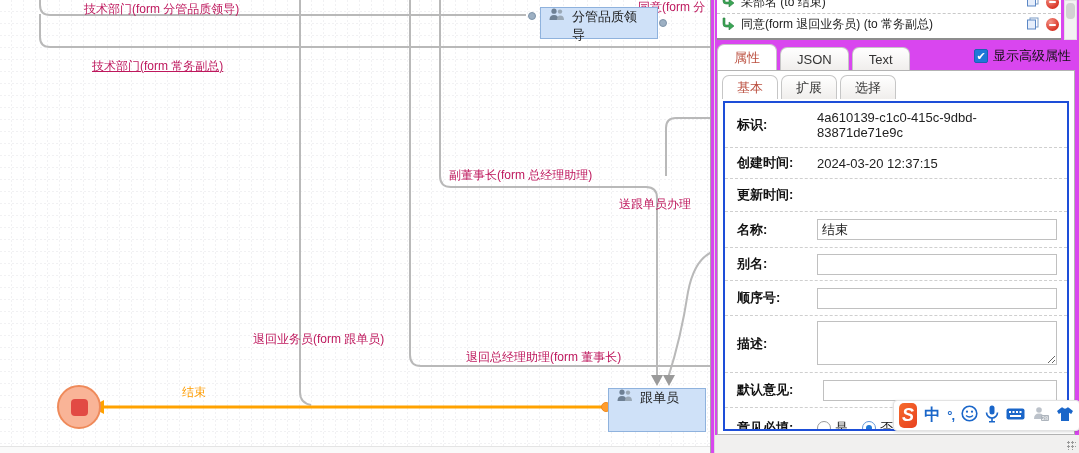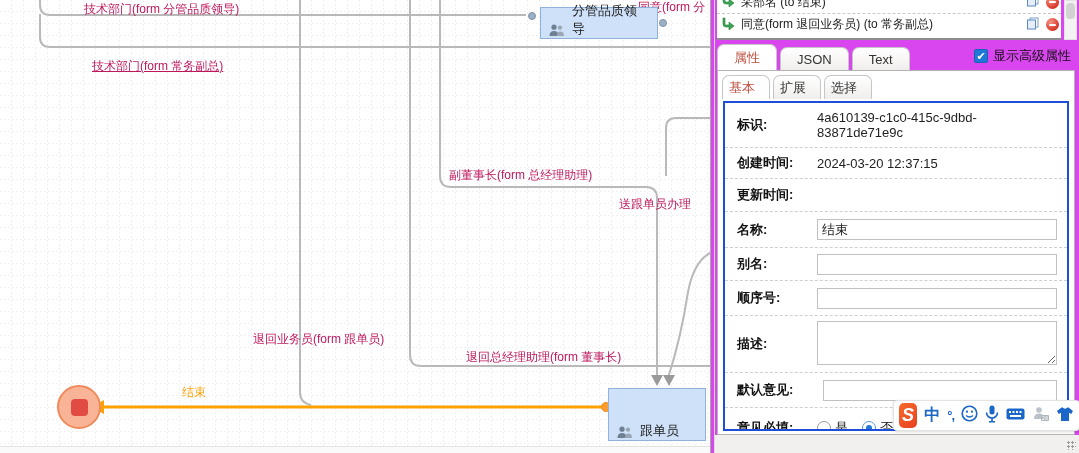--- a/index.html
+++ b/index.html
@@ -5,21 +5,21 @@
   * { margin:0; padding:0; box-sizing:border-box; }
   html,body { width:1079px; height:453px; overflow:hidden; background:#fff;
     font-family:"Liberation Sans","DejaVu Sans",sans-serif; }
   .stage { position:relative; width:1079px; height:453px; overflow:hidden; background:#fff; }
 
   
   .canvas { position:absolute; left:0; top:0; width:710px; height:453px; overflow:hidden; background:#fff; }
   .canvas svg.wires { position:absolute; left:0; top:0; }
   .edge-label { position:absolute; font-size:12px; color:#be185d; white-space:nowrap; }
   .end-label { position:absolute; font-size:12px; color:#ff9d00; white-space:nowrap; }
-  .flow-node { position:absolute; display:flex; align-items:flex-end; gap:7px; padding:0 8px;
+  .flow-node { position:absolute; display:flex; align-items:flex-start; gap:7px; padding:0 8px;
     background:#cfe1f8; border:1px solid #8fb2dd; color:#1c1c1c; font-size:13px; }
   .node-people { flex:0 0 auto; display:flex; }
   .end-node { position:absolute; left:57px; top:385px; width:44px; height:44px; border-radius:50%;
     background:#f9b497; border:2px solid #ef8a5a; display:flex; align-items:center; justify-content:center; }
   .end-node .end-square { width:17px; height:17px; border-radius:4px; background:#e24a44; }
   .hscroll { position:absolute; left:0; bottom:0; width:710px; height:7px; background:#fafafa; border-top:1px solid #e4e4e4; }
 
   
   .panel { position:absolute; left:710px; top:0; width:369px; height:453px; background:#d946ef; border-left:1px solid #a8a8a8; }
   .panel::before { content:""; position:absolute; left:3px; top:0; bottom:0; width:1px; background:#dcdcdc; }
@@ -34,21 +34,21 @@
   .icon-minus { flex:0 0 auto; width:13px; height:13px; border-radius:50%;
     background:radial-gradient(circle at 35% 30%, #f49387, #d93526 70%); position:relative; }
   .icon-minus::after { content:""; position:absolute; left:3px; top:5.5px; width:7px; height:2px; background:#fff; border-radius:1px; }
   .list-scrollbar { position:absolute; right:2px; top:0; width:13px; height:40px; background:#f3f3f3; border:1px solid #e2e2e2; }
   .list-scrollbar .thumb { position:absolute; left:1px; right:1px; top:2px; height:16px; background:#d2d2d2; border-radius:4px; }
 
   .tabbar { position:absolute; left:6px; top:44px; height:26px; display:flex; align-items:flex-end; gap:3px; }
   .tab { padding:4px 16px 3px 16px; font-size:13px; color:#333; background:linear-gradient(#ffffff,#f0eeec);
     border:1px solid #c6c6c6; border-bottom:none; border-radius:7px 7px 0 0; }
   .tab.active { background:#fff; color:#bb4f3f; position:relative; z-index:2; }
-  .subtab { padding:3px 14px 2px 6px; font-size:13px; }
+  .subtab { padding:3px 14px 2px 14px; font-size:13px; }
 
   .adv-check { position:absolute; right:8px; top:47px; display:flex; align-items:center; gap:5px; }
   .checkbox { width:14px; height:14px; background:#1f77d8; border:1px solid #1a62b4; border-radius:2px;
     color:#fff; font-size:11px; line-height:12px; text-align:center; }
   .adv-label { font-size:13px; color:#111; }
 
   .contentbox { position:absolute; left:6px; right:4px; top:70px; bottom:18px; border:1px solid #b3b3b3; background:#fff; }
   .subtabbar { position:absolute; left:4px; top:4px; display:flex; gap:3px; align-items:flex-end; }
   .fieldsbox { position:absolute; left:5px; right:5px; top:30px; bottom:3px; border:2px solid #1d4ed8; background:#fff; overflow:hidden; }
 
@@ -126,21 +126,21 @@
         <svg width="16" height="14" viewBox="0 0 16 14">
             <circle cx="5" cy="3.2" r="2.6" fill="#6e8094"></circle>
             <path d="M0.5 12 Q0.5 7 5 7 Q9.5 7 9.5 12 Z" fill="#6e8094"></path>
             <circle cx="11" cy="3.6" r="2.2" fill="#9aa8b6"></circle>
             <path d="M7.8 12 Q8.5 7.6 11 7.6 Q15 7.6 15 12 Z" fill="#9aa8b6"></path>
           </svg>
       </span>
       <span>分管品质领导</span>
     </div>
 
-    <div class="flow-node" style="left:608px; top:388px; width:98px; height:53px;">
+    <div class="flow-node" style="left:608px; top:388px; width:98px; height:44px;">
       <span class="node-people">
         <svg width="16" height="14" viewBox="0 0 16 14">
             <circle cx="5" cy="3.2" r="2.6" fill="#6e8094"></circle>
             <path d="M0.5 12 Q0.5 7 5 7 Q9.5 7 9.5 12 Z" fill="#6e8094"></path>
             <circle cx="11" cy="3.6" r="2.2" fill="#9aa8b6"></circle>
             <path d="M7.8 12 Q8.5 7.6 11 7.6 Q15 7.6 15 12 Z" fill="#9aa8b6"></path>
           </svg>
       </span>
       <span>跟单员</span>
     </div>

